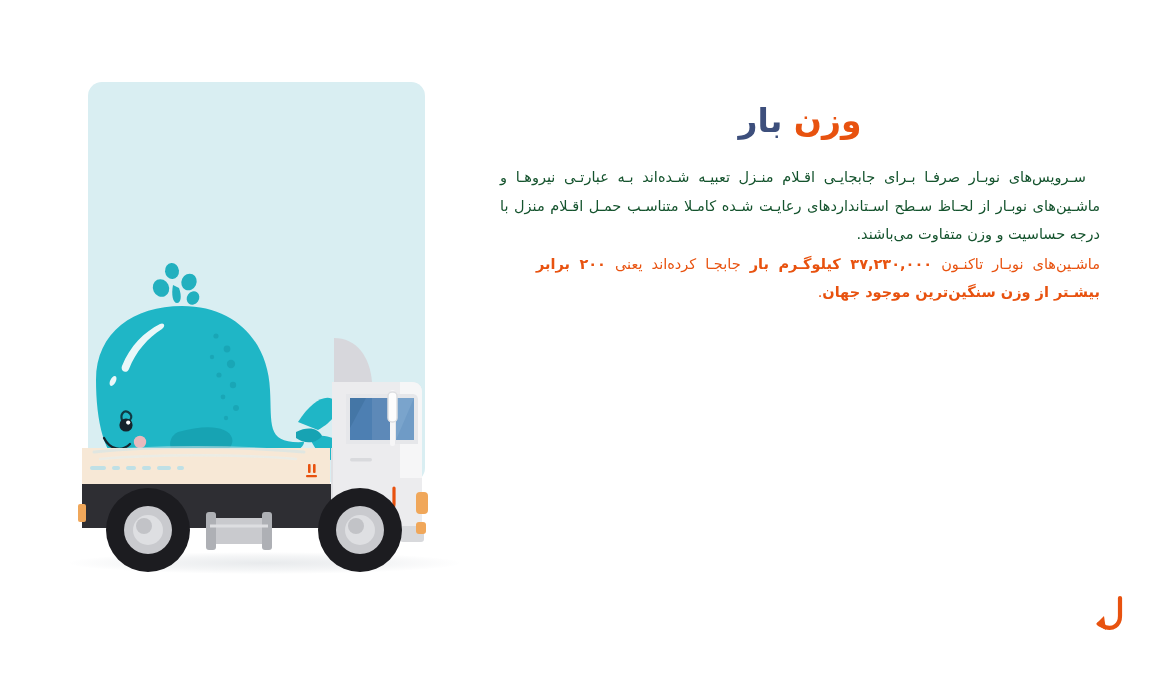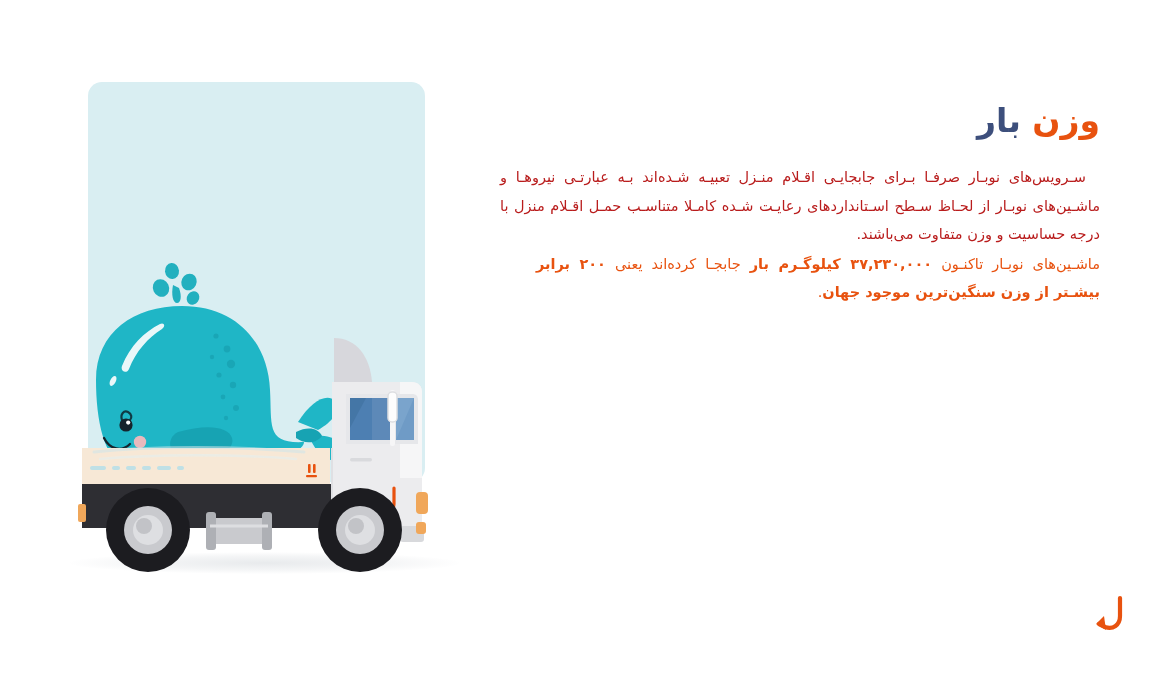--- a/index.html
+++ b/index.html
@@ -64,33 +64,34 @@
     width: 600px;
     text-align: right;
     direction: rtl;
   }
   .title {
     font-size: 33px;
     font-weight: 700;
     line-height: 1.25;
     margin: 0 0 22px 0;
     letter-spacing: 0;
+    text-align: center;
   }
   .title .t-accent { color: #e8520f; }
   .title .t-dark   { color: #3d4f7c; }
 
   .para {
     font-size: 14.5px;
     line-height: 1.95;
     margin: 0;
     text-align: justify;
     text-align-last: right;
   }
   .para-body {
-    color: #b91c1c;
+    color: #14532d;
     text-indent: 14px;
   }
   .para-accent {
     color: #e8520f;
     margin-top: 2px;
     margin-left: 36px;
   }
   .para-accent .bold {
     font-weight: 700;
   }

